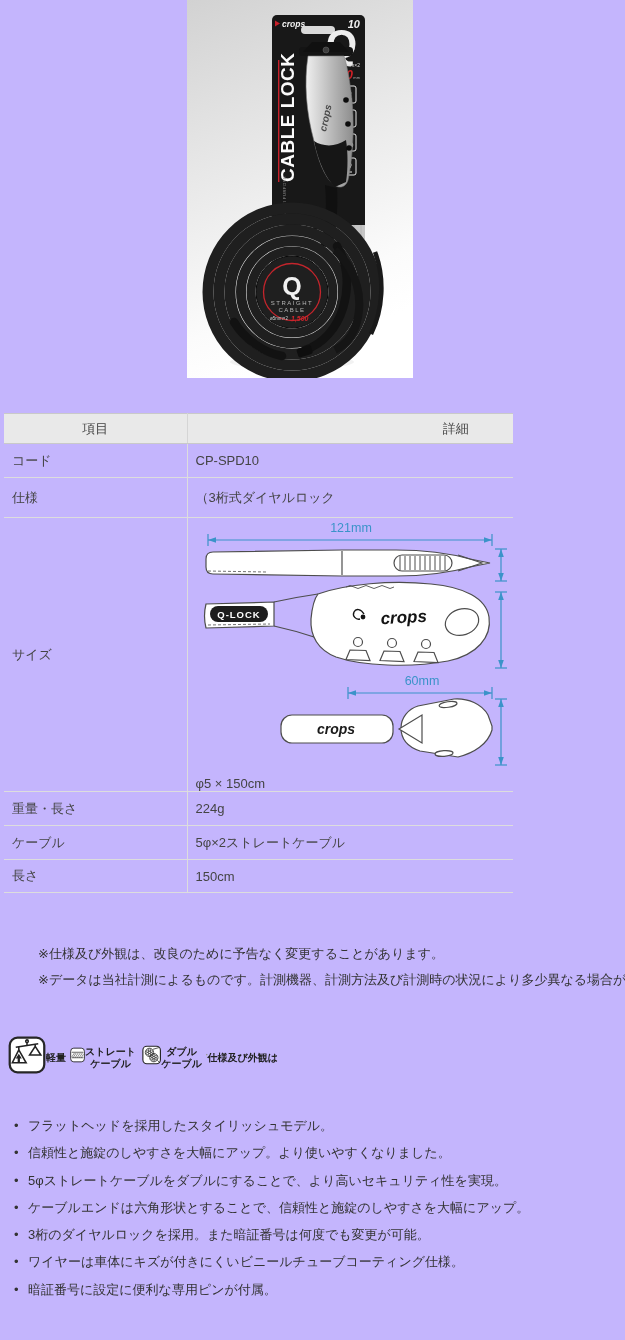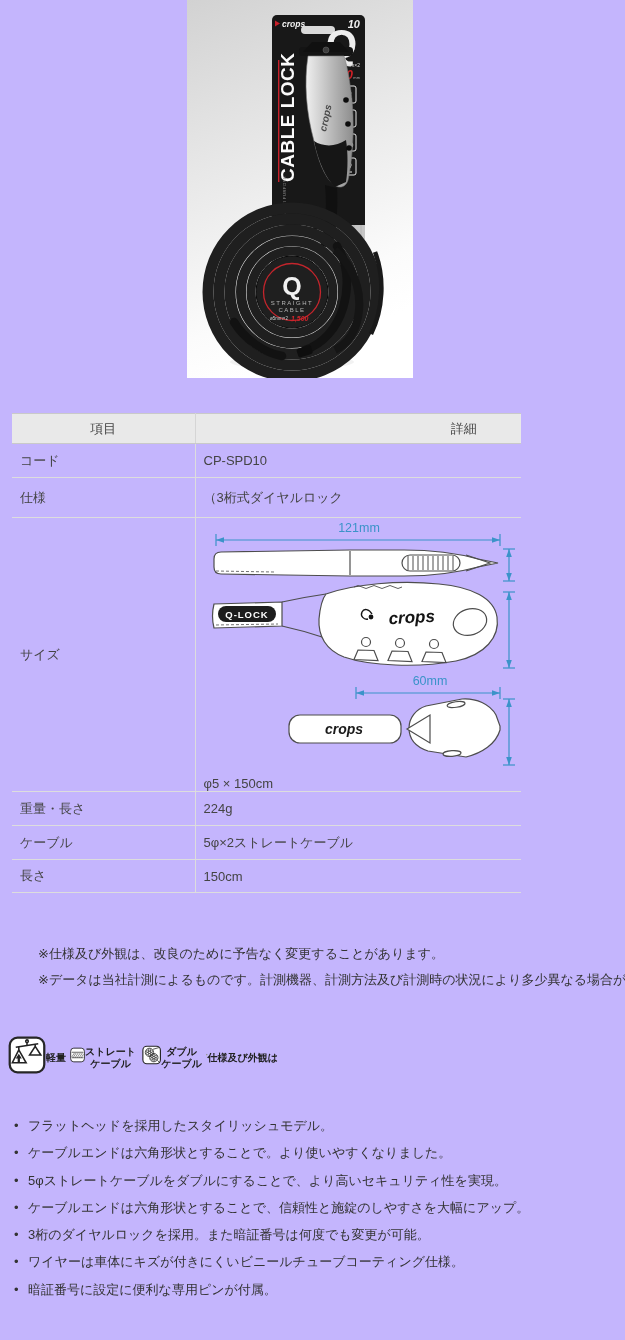--- a/index.html
+++ b/index.html
@@ -5,21 +5,21 @@
   * { margin:0; padding:0; box-sizing:border-box; }
   html,body { background:#fff; }
   body { font-family:"Liberation Sans","DejaVu Sans",sans-serif; color:#444; }
   .page { position:relative; width:625px; height:1340px; background:#c4b5fd; overflow:hidden; }
 
   
   .photo { position:absolute; left:187px; top:0; width:226px; height:378px; }
   .photo svg { display:block; }
 
   
-  .table-wrap { position:absolute; left:12px; top:413px; width:509px; overflow:hidden; }
+  .table-wrap { position:absolute; left:4px; top:413px; width:509px; overflow:hidden; }
   table.spec { width:720px; border-collapse:collapse; table-layout:fixed; font-size:13px; color:#444; }
   table.spec col.c1 { width:183px; }
   table.spec thead th {
     height:30px; background:#e9e9e9; font-weight:normal; text-align:center;
     border-top:1px solid #c9c9c9; border-bottom:1px solid #c9c9c9;
   }
   table.spec thead th:first-child { border-right:1px solid #d5d5d5; }
   table.spec tbody th, table.spec tbody td {
     border-bottom:1px solid #ddd; font-weight:normal; text-align:left;
     vertical-align:middle; padding:0 8px;
@@ -380,21 +380,21 @@
       </svg>
       <div class="icon-label">
         <span>仕様及び外観は</span>
       </div>
     </div>
 
   </div>
 
   <ul class="features">
     <li>フラットヘッドを採用したスタイリッシュモデル。</li>
-    <li>ケーブルエンドは六角形状とすることで。より使いやすくなりました。</li>
+    <li>信頼性と施錠のしやすさを大幅にアップ。より使いやすくなりました。</li>
     <li>5φストレートケーブルをダブルにすることで、より高いセキュリティ性を実現。</li>
     <li>ケーブルエンドは六角形状とすることで、信頼性と施錠のしやすさを大幅にアップ。</li>
     <li>3桁のダイヤルロックを採用。また暗証番号は何度でも変更が可能。</li>
     <li>ワイヤーは車体にキズが付きにくいビニールチューブコーティング仕様。</li>
     <li>暗証番号に設定に便利な専用ピンが付属。</li>
   </ul>
 
 </div>
 
 </body></html>

